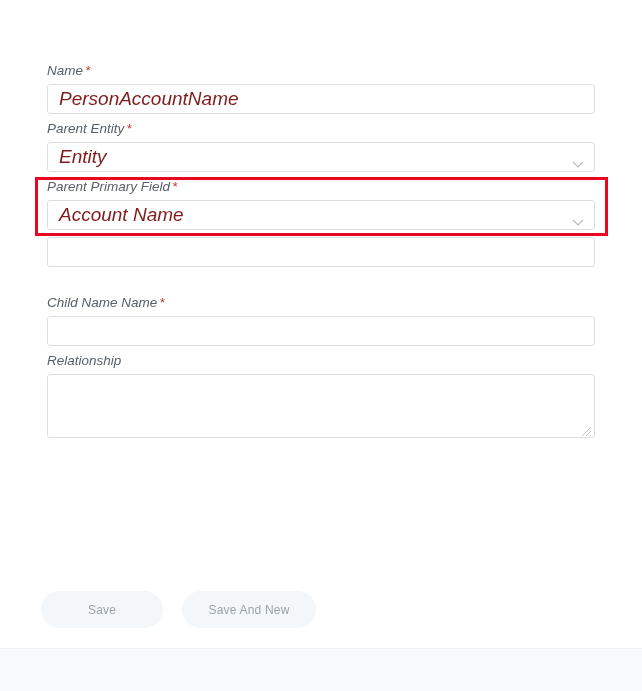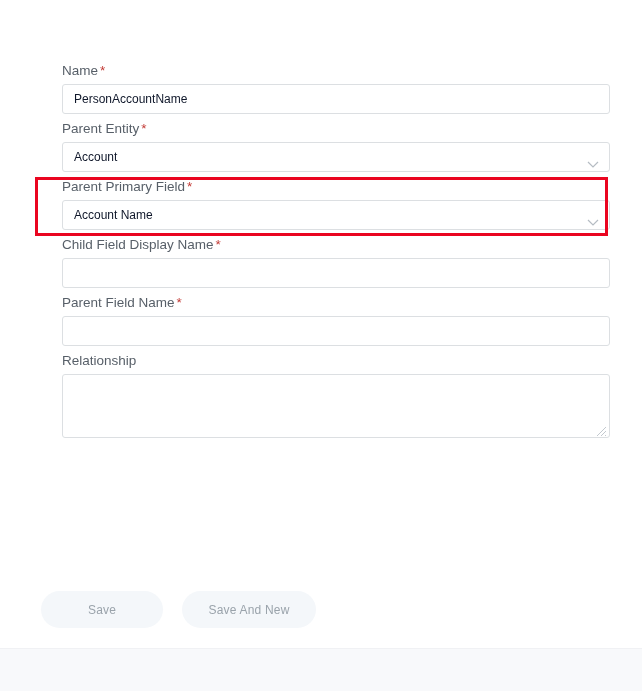--- a/index.html
+++ b/index.html
@@ -59,22 +59,23 @@
     cursor: pointer;
   }
 
   
   .form-area {
     position: relative;
     padding: 0;
   }
   .field {
     position: absolute;
-    left: 62px;
+    left: 47px;
     width: 548px;
+    font-style: italic;
   }
   .field-label {
     font-size: 13.5px;
     color: #575f68;
     margin-bottom: 5px;
     line-height: 16px;
     white-space: nowrap;
   }
   .req {
     color: #c23934;
@@ -87,22 +88,22 @@
     border: 1px solid #dcdfe2;
     border-radius: 3px;
     background: #fff;
     box-sizing: border-box;
   }
   .control .value {
     position: absolute;
     left: 11px;
     top: 0;
     line-height: 28px;
-    font-size: 12px;
-    color: #0f172a;
+    font-size: 19px;
+    color: #7f1d1d;
     white-space: nowrap;
   }
   .chev {
     position: absolute;
     right: 10px;
     top: 11px;
     width: 12px;
     height: 7px;
   }
   .textarea-ctl {
@@ -180,21 +181,21 @@
       <div class="control">
         <span class="value">PersonAccountName</span>
       </div>
     </div>
 
     <div class="field" style="top:121px;">
       <div class="field-label">
         <span>Parent Entity</span><span class="req">*</span>
       </div>
       <div class="control">
-        <span class="value">Account</span>
+        <span class="value">Entity</span>
         <span class="chev">
           <svg width="12" height="7" viewBox="0 0 12 7">
             <polyline points="1,1 6,6 11,1" fill="none" stroke="#b5bcc3" stroke-width="1.2"></polyline>
           </svg>
         </span>
       </div>
     </div>
 
     <div class="field" style="top:179px;">
       <div class="field-label">
@@ -204,31 +205,28 @@
         <span class="value">Account Name</span>
         <span class="chev">
           <svg width="12" height="7" viewBox="0 0 12 7">
             <polyline points="1,1 6,6 11,1" fill="none" stroke="#b5bcc3" stroke-width="1.2"></polyline>
           </svg>
         </span>
       </div>
     </div>
 
     <div class="field" style="top:237px;">
-      <div class="field-label">
-        <span>Child Field Display Name</span><span class="req">*</span>
-      </div>
       <div class="control">
         <span class="value"></span>
       </div>
     </div>
 
     <div class="field" style="top:295px;">
       <div class="field-label">
-        <span>Parent Field Name</span><span class="req">*</span>
+        <span>Child Name Name</span><span class="req">*</span>
       </div>
       <div class="control">
         <span class="value"></span>
       </div>
     </div>
 
     <div class="field" style="top:353px;">
       <div class="field-label">Relationship</div>
       <div class="textarea-ctl">
         <span class="value"></span>

